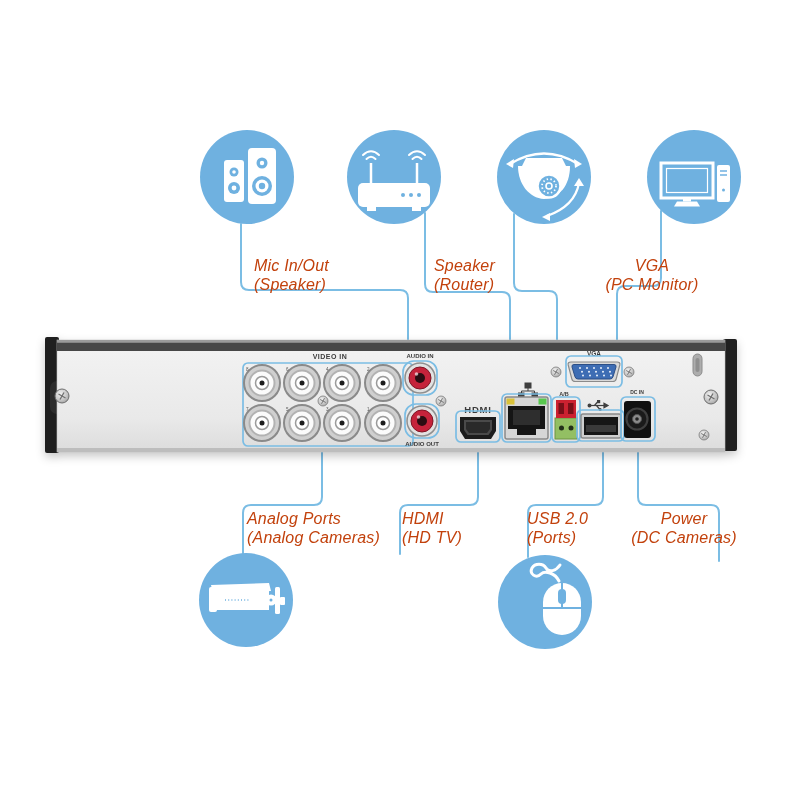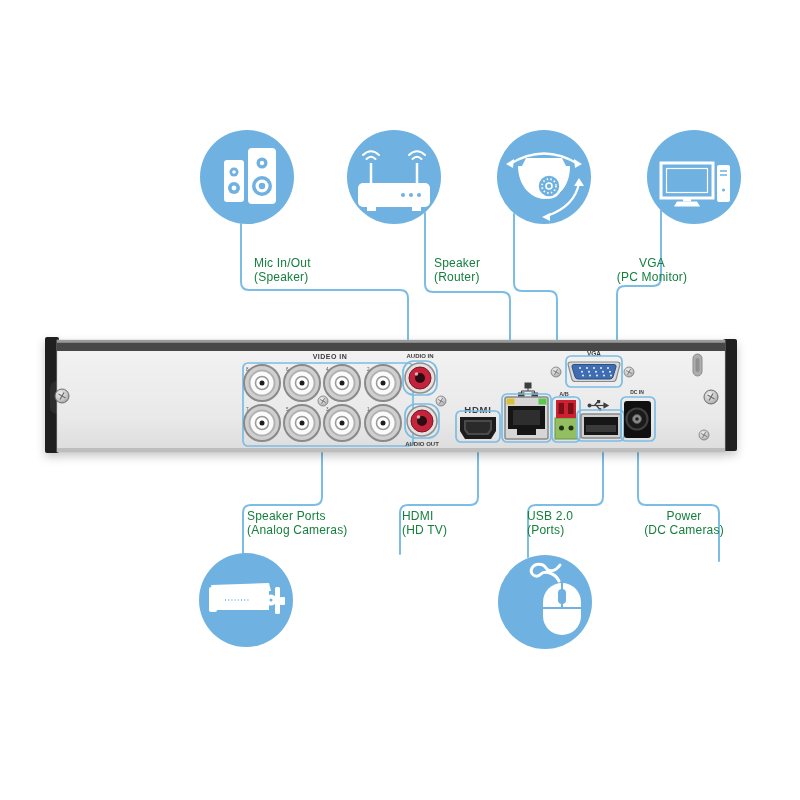--- a/index.html
+++ b/index.html
@@ -1,20 +1,20 @@
 <!DOCTYPE html>
 <html><head>
 <meta charset="utf-8">
 <style>
   html,body{margin:0;padding:0;background:#fff;}
   .canvas{position:relative;width:800px;height:800px;background:#ffffff;overflow:hidden;
           font-family:"Liberation Sans","DejaVu Sans",sans-serif;}
   .co-circle{position:absolute;width:94px;height:94px;border-radius:50%;background:#6fb1e0;}
   .co-circle svg{position:absolute;left:0;top:0;}
-  .co-label{position:absolute;color:#15803d;font-size:12px;line-height:1.2;letter-spacing:.2px;}
+  .co-label{position:absolute;color:#c2410c;font-size:16px;line-height:1.2;letter-spacing:.2px;font-style:italic;}
   .co-label.centered{transform:translateX(-50%);text-align:center;}
   .lines-svg{position:absolute;left:0;top:0;}
   .panel-svg{position:absolute;left:45px;top:335px;filter:drop-shadow(0 4px 5px rgba(0,0,0,.22));}
   .blue-outline{fill:none;stroke:#7bbde4;stroke-width:1.7;}
   .pnl-txt{fill:#3b3b3b;font-weight:bold;font-family:"Liberation Sans",sans-serif;}
   .bnc-num{fill:#5a5a5a;font-size:4.6px;font-family:"Liberation Sans",sans-serif;}
 </style>
 </head>
 <body>
 
@@ -129,21 +129,21 @@
   <div class="co-label" style="left:434px;top:256px">
     <div>Speaker</div>
     <div>(Router)</div>
   </div>
   <div class="co-label centered" style="left:652px;top:256px">
     <div>VGA</div>
     <div>(PC Monitor)</div>
   </div>
 
   <div class="co-label" style="left:247px;top:509px">
-    <div>Speaker Ports</div>
+    <div>Analog Ports</div>
     <div>(Analog Cameras)</div>
   </div>
   <div class="co-label" style="left:402px;top:509px">
     <div>HDMI</div>
     <div>(HD TV)</div>
   </div>
   <div class="co-label" style="left:527px;top:509px">
     <div>USB 2.0</div>
     <div>(Ports)</div>
   </div>

